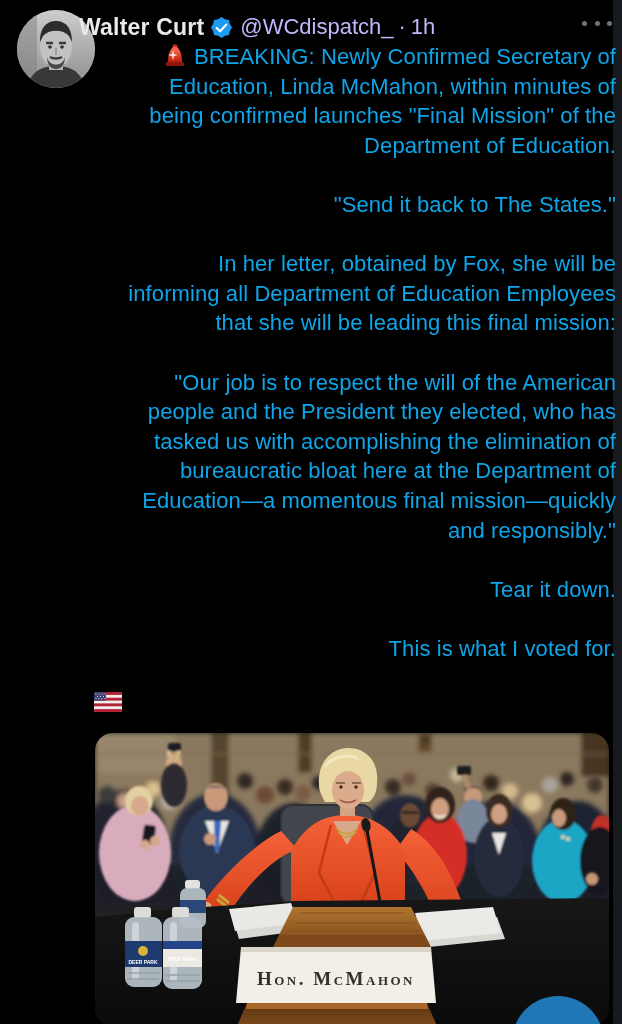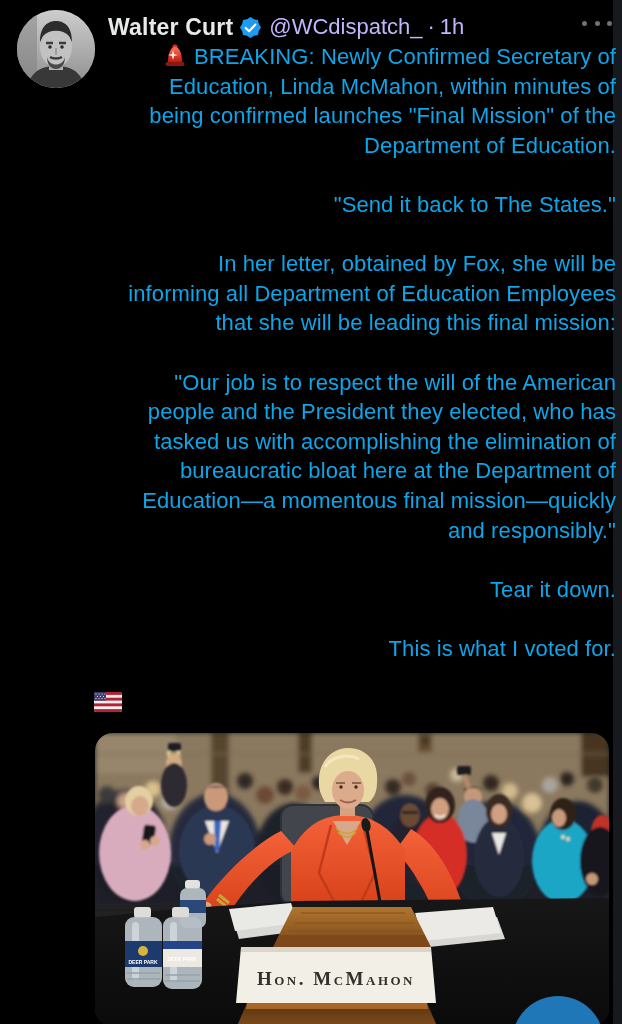--- a/index.html
+++ b/index.html
@@ -4,21 +4,21 @@
 <style>
   html,body{margin:0;padding:0;background:#000;}
   .screen{position:relative;width:622px;height:1024px;background:#000;overflow:hidden;
           font-family:"Liberation Sans","DejaVu Sans",sans-serif;}
   .edge-strip{position:absolute;right:0;top:0;width:9px;height:100%;background:#16191d;}
 
   .avatar{position:absolute;left:17px;top:10px;width:78px;height:78px;border-radius:50%;
           overflow:hidden;background:#9a9a9a;}
   .avatar svg{display:block;}
 
-  .header{position:absolute;left:108px;top:12px;width:480px;height:30px;
+  .header{position:absolute;left:79px;top:12px;width:480px;height:30px;
           display:flex;align-items:center;white-space:nowrap;}
   .name{color:#e7e9ea;font-size:23px;font-weight:700;letter-spacing:.2px;}
   .badge{display:inline-flex;margin-left:6px;margin-right:7px;}
   .handle,.sep,.time{color:#c4b5fd;font-size:22px;font-weight:400;}
   .sep{margin:0 5px;}
 
   .more{position:absolute;left:580px;top:14px;width:30px;height:18px;display:flex;
         align-items:center;justify-content:space-between;padding:0 2px;cursor:pointer;}
   .more i{width:5px;height:5px;border-radius:50%;background:#6e7379;display:block;}
 

